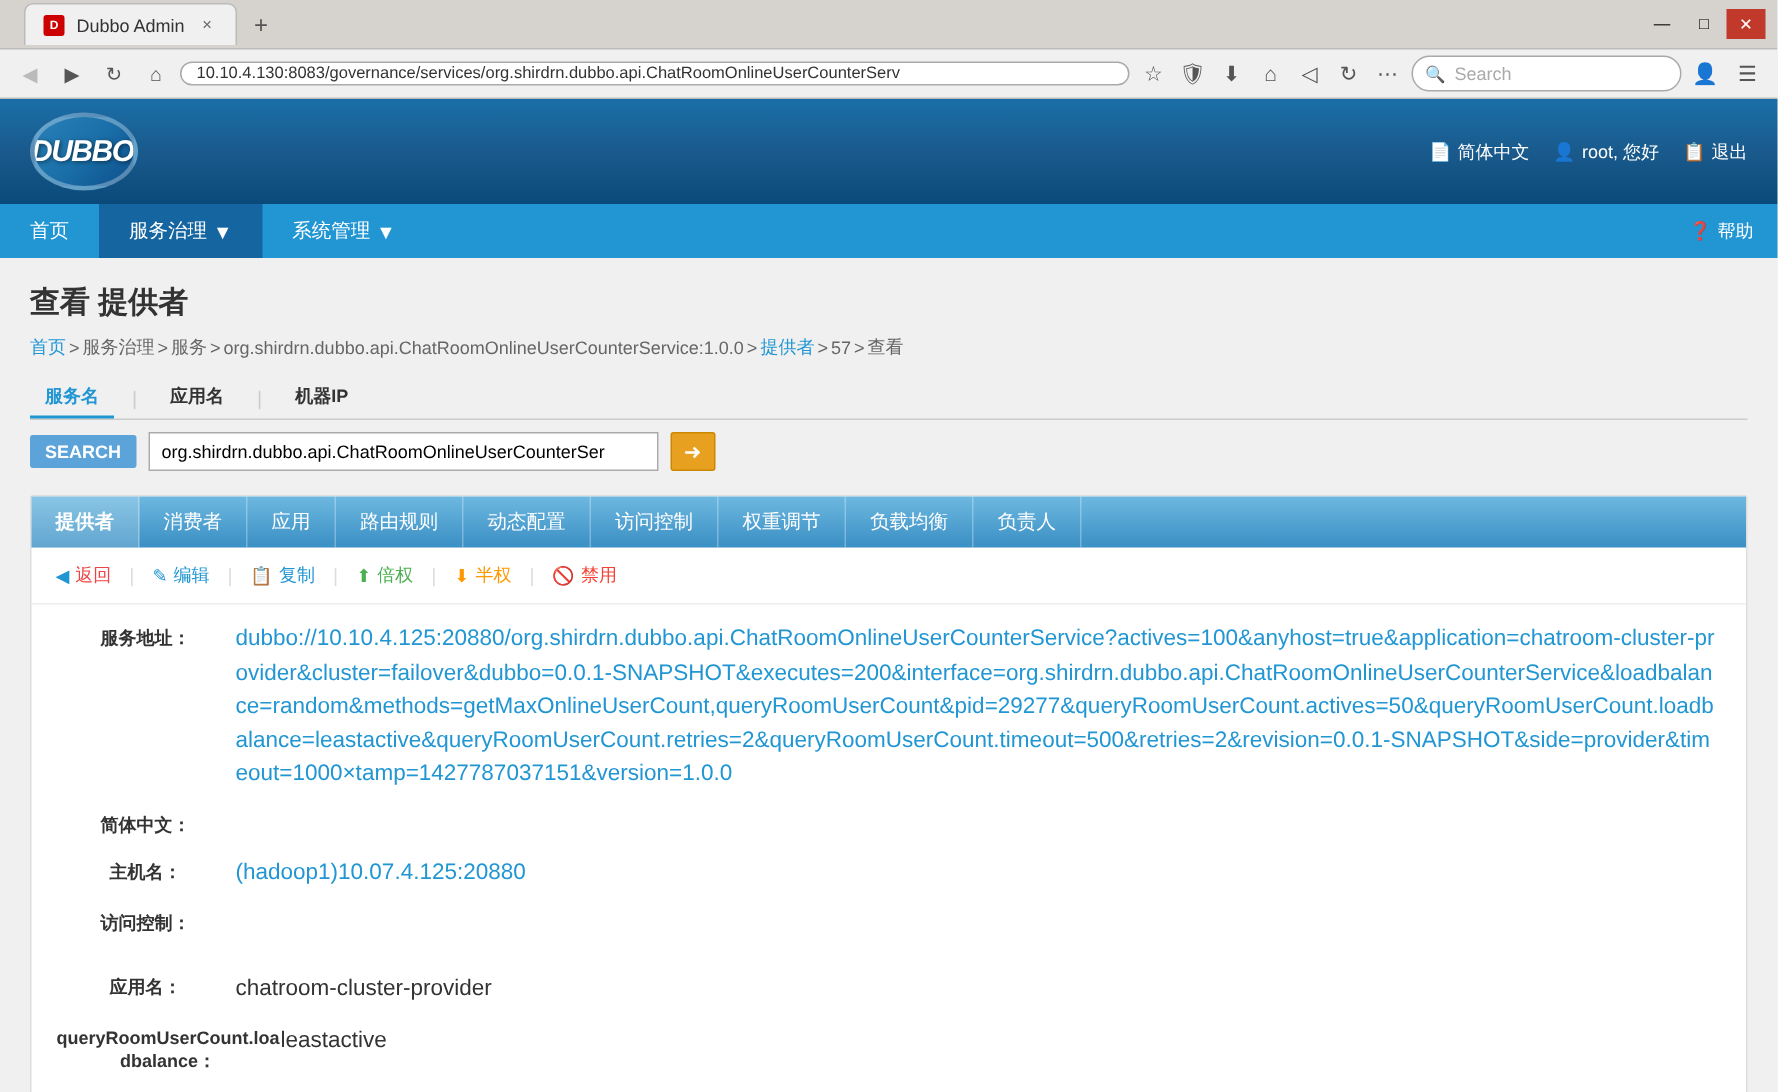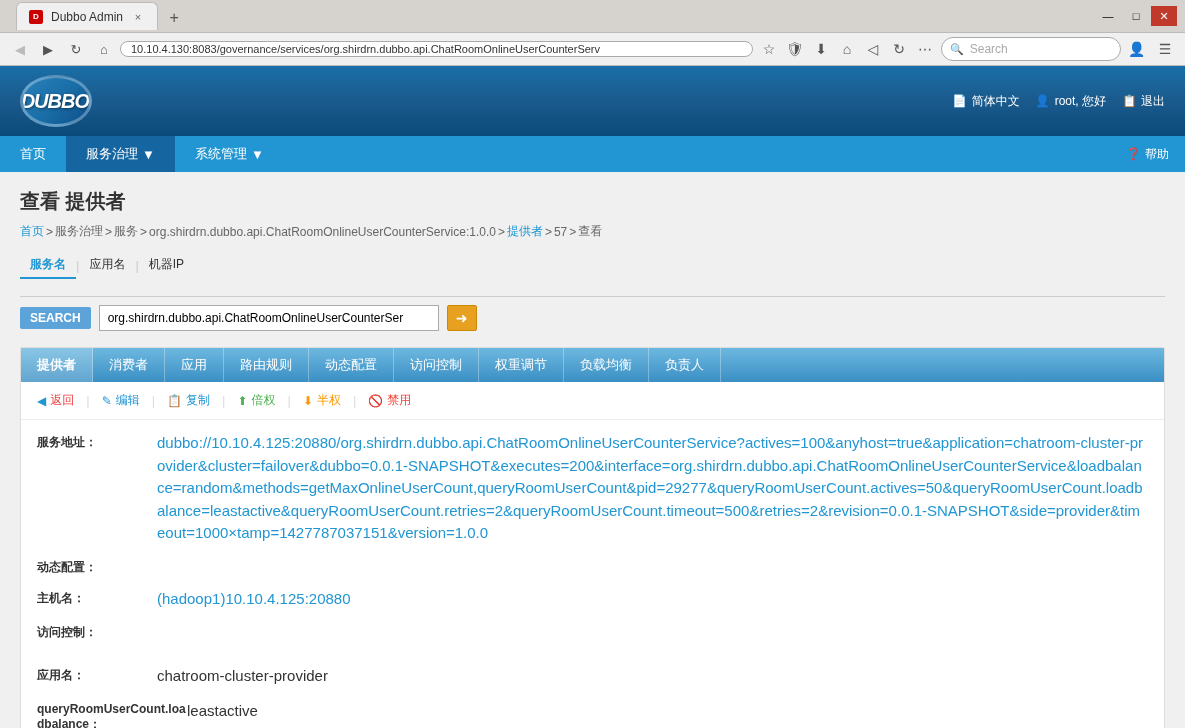--- a/index.html
+++ b/index.html
@@ -38,42 +38,42 @@
     .main-nav { background: #2196d3; display: flex; align-items: center; height: 36px; }
     .nav-item { padding: 0 20px; height: 36px; display: flex; align-items: center; color: white; cursor: pointer; font-size: 13px; position: relative; gap: 4px; }
     .nav-item.active { background: #1565a0; }
     .help-btn { margin-left: auto; padding: 0 16px; height: 36px; display: flex; align-items: center; color: white; cursor: pointer; font-size: 12px; gap: 4px; }
 
     .content { padding: 16px 20px; background: #f0f0f0; }
     .page-title { font-size: 20px; color: #333; font-weight: bold; margin-bottom: 8px; }
     .breadcrumb { font-size: 12px; color: #666; margin-bottom: 12px; display: flex; align-items: center; flex-wrap: wrap; gap: 2px; }
     .breadcrumb a { color: #2196d3; text-decoration: none; }
 
-    .search-tabs { display: flex; align-items: center; gap: 0; margin-bottom: 0; border-bottom: 1px solid #ccc; padding-bottom: 17px; }
-    .stab { padding: 4px 10px; font-size: 12px; color: #333; cursor: pointer; border-bottom: 2px solid transparent; }
+    .search-tabs { display: flex; align-items: center; gap: 12px; margin-bottom: 0; border-bottom: 1px solid #ccc; padding-bottom: 0; }
+    .stab { padding: 4px 10px; font-size: 12px; color: #333; cursor: pointer; border-bottom: 2px solid transparent; font-weight: bold; }
     .stab.active { border-bottom: 2px solid #2196d3; color: #2196d3; font-weight: bold; }
     .stab-sep { color: #ccc; }
 
     .search-bar-row { display: flex; align-items: center; gap: 8px; margin: 8px 0 16px 0; }
     .search-label { background: #5ba3d9; color: white; padding: 4px 10px; font-size: 12px; font-weight: bold; border-radius: 2px; }
     .search-input { flex: 0 0 340px; height: 26px; border: 1px solid #aaa; padding: 0 8px; font-size: 12px; }
     .search-go { width: 30px; height: 26px; background: #e8a020; border: 1px solid #cc8800; border-radius: 2px; display: flex; align-items: center; justify-content: center; cursor: pointer; color: white; font-size: 14px; }
 
     .tab-panel { background: white; border: 1px solid #ddd; border-radius: 2px; padding: 0; }
     .tab-row { background: linear-gradient(180deg, #6db8e0, #3a8fc4); display: flex; align-items: center; }
     .ptab { padding: 8px 16px; font-size: 13px; color: white; cursor: pointer; border-right: 1px solid rgba(255,255,255,0.3); }
     .ptab.active { background: rgba(255,255,255,0.2); font-weight: bold; }
 
     .actions { display: flex; align-items: center; gap: 12px; padding: 10px 16px; border-bottom: 1px solid #eee; flex-wrap: wrap; }
     .action-btn { display: flex; align-items: center; gap: 4px; font-size: 12px; color: #333; cursor: pointer; text-decoration: none; }
     .action-sep { color: #ddd; }
 
     .detail-section { padding: 12px 16px; }
     .detail-row { display: flex; margin-bottom: 12px; align-items: flex-start; }
-    .detail-label { flex: 0 0 120px; font-size: 12px; color: #333; font-weight: bold; padding-top: 2px; }
+    .detail-label { flex: 0 0 120px; font-size: 12px; color: #333; font-weight: bold; padding-top: 2px; text-align: center; }
     .detail-value { flex: 1; font-size: 15px; color: #333; word-break: break-all; line-height: 1.5; }
     .detail-value a { color: #2196d3; text-decoration: none; }
 
     
     .app::-webkit-scrollbar { width: 12px; }
     .app::-webkit-scrollbar-track { background: #f0f0f0; }
     .app::-webkit-scrollbar-thumb { background: #c0c0c0; border: 2px solid #f0f0f0; border-radius: 6px; }
   </style>
 </head>
 <body>
@@ -248,28 +248,28 @@
       <div class="detail-section">
 
         <div class="detail-row">
           <div class="detail-label">服务地址：</div>
           <div class="detail-value">
             <a>dubbo://10.10.4.125:20880/org.shirdrn.dubbo.api.ChatRoomOnlineUserCounterService?actives=100&amp;anyhost=true&amp;application=chatroom-cluster-provider&amp;cluster=failover&amp;dubbo=0.0.1-SNAPSHOT&amp;executes=200&amp;interface=org.shirdrn.dubbo.api.ChatRoomOnlineUserCounterService&amp;loadbalance=random&amp;methods=getMaxOnlineUserCount,queryRoomUserCount&amp;pid=29277&amp;queryRoomUserCount.actives=50&amp;queryRoomUserCount.loadbalance=leastactive&amp;queryRoomUserCount.retries=2&amp;queryRoomUserCount.timeout=500&amp;retries=2&amp;revision=0.0.1-SNAPSHOT&amp;side=provider&amp;timeout=1000×tamp=1427787037151&amp;version=1.0.0</a>
           </div>
         </div>
 
         <div class="detail-row">
-          <div class="detail-label">动态配置：</div>
+          <div class="detail-label">简体中文：</div>
           <div class="detail-value"></div>
         </div>
 
         <div class="detail-row">
           <div class="detail-label">主机名：</div>
           <div class="detail-value">
-            <a>(hadoop1)10.10.4.125:20880</a>
+            <a>(hadoop1)10.07.4.125:20880</a>
           </div>
         </div>
 
         <div class="detail-row">
           <div class="detail-label">访问控制：</div>
         </div>
 
         <div class="detail-row">
         </div>
 

